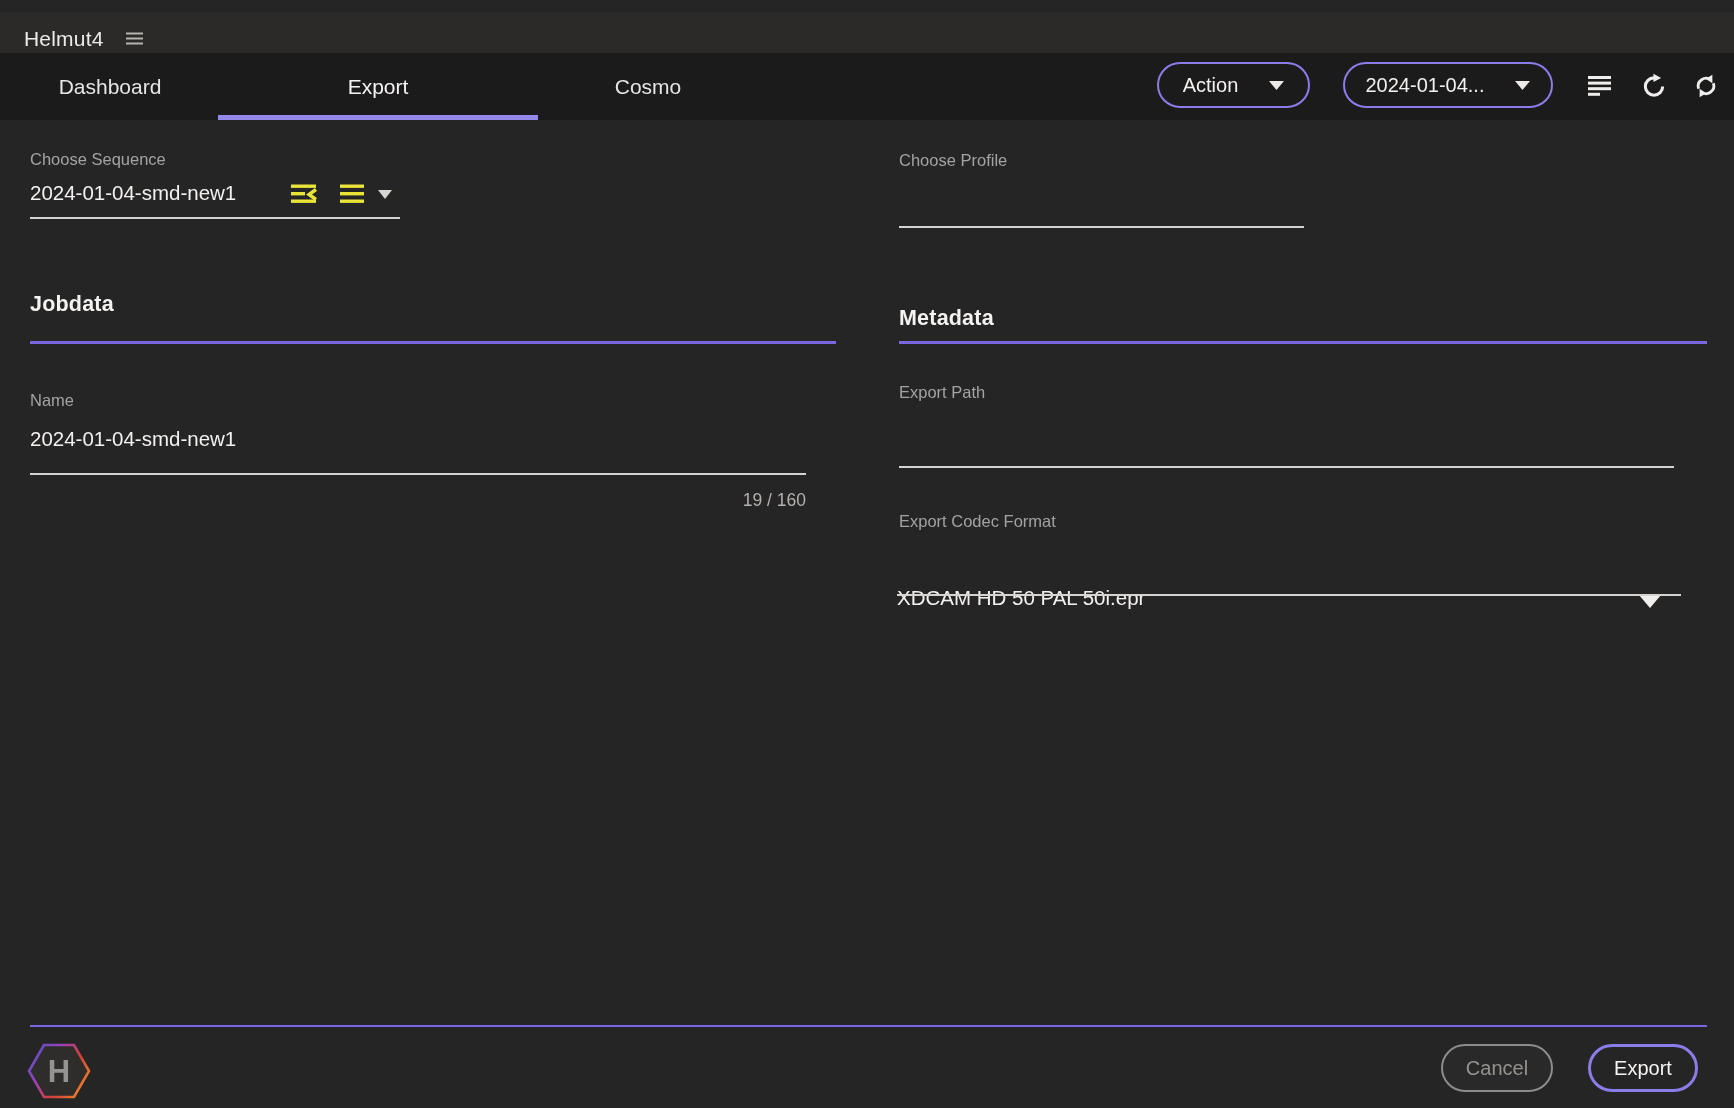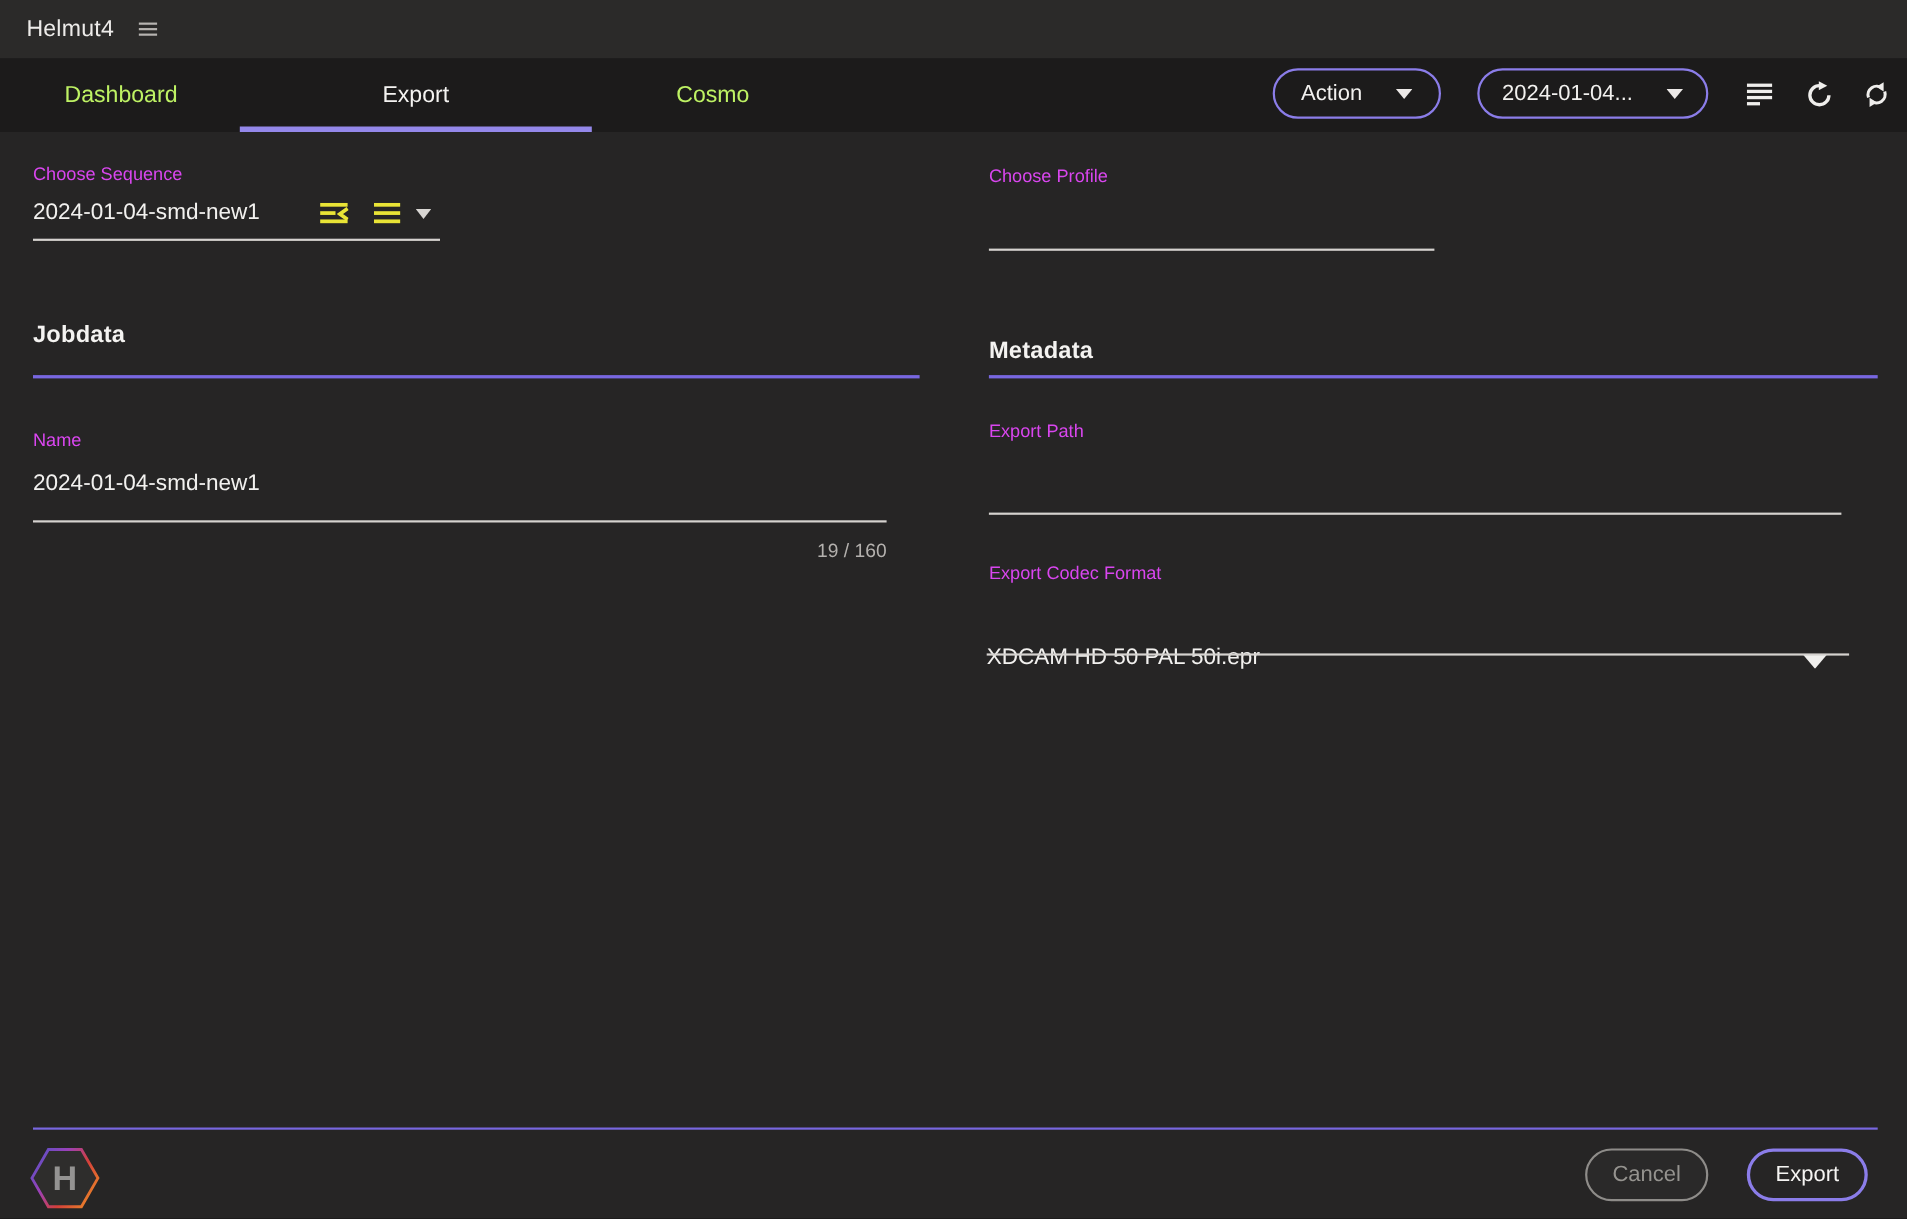--- a/index.html
+++ b/index.html
@@ -5,49 +5,49 @@
   * { margin:0; padding:0; box-sizing:border-box; }
   html,body { background:#111; }
   .app {
     position:relative; width:1734px; height:1108px; overflow:hidden;
     background:#262525;
     font-family:"Liberation Sans","DejaVu Sans",sans-serif;
     -webkit-font-smoothing:antialiased;
   }
   
   .topbar {
-    position:absolute; left:0; top:0; width:1734px; height:53px;
+    position:absolute; left:0; top:12px; width:1734px; height:53px;
     background:#2b2a29; display:flex; align-items:center;
   }
   .app-title { color:#edebe9; font-size:21px; font-weight:500; margin-left:24px; letter-spacing:.2px; }
   .topbar-menu-btn { margin-left:22px; background:none; border:none; cursor:pointer; display:flex; align-items:center; }
   
   .navbar { position:absolute; left:0; top:53px; width:1734px; height:67px; background:#1c1b1b; }
   .tab {
     position:absolute; top:0; height:67px; display:flex; align-items:center; justify-content:center;
     background:none; border:none; cursor:pointer;
-    font-family:inherit; font-size:21px; color:#bef264;
+    font-family:inherit; font-size:21px; color:#e5e5e5;
   }
   .tab.active { color:#f4f3f1; }
   .tab.active::after {
     content:""; position:absolute; left:0; right:0; bottom:0; height:5px; background:#9488ea;
   }
   .pill-btn {
     position:absolute; top:9px; height:46px; border-radius:23px;
     background:transparent; border:2px solid #8b7de9; cursor:pointer;
     display:flex; align-items:center; justify-content:center; gap:31px;
     color:#f2f1ef; font-family:inherit; font-size:20px;
   }
   .icon-btn {
     position:absolute; top:14px; width:34px; height:38px;
     background:none; border:none; cursor:pointer;
     display:flex; align-items:center; justify-content:center;
   }
   
-  .field-label { position:absolute; color:#d946ef; font-size:16.5px; }
+  .field-label { position:absolute; color:#a3a3a3; font-size:16.5px; }
   .field-value { position:absolute; color:#f2f1ef; font-size:20.5px; white-space:nowrap; }
   .rule { position:absolute; height:2px; background:#d5d2cf; }
   .section-heading { position:absolute; color:#f4f3f1; font-size:21.5px; font-weight:700; letter-spacing:.2px; }
   .section-rule { position:absolute; height:3px; background:#7867e0; }
   .text-input {
     position:absolute; background:transparent; border:none; outline:none;
     color:#f2f1ef; font-family:inherit; font-size:20.5px; padding:0;
   }
   .select-row { position:absolute; cursor:pointer; }
   .counter { position:absolute; color:#b4b1ae; font-size:17.5px; text-align:right; }

